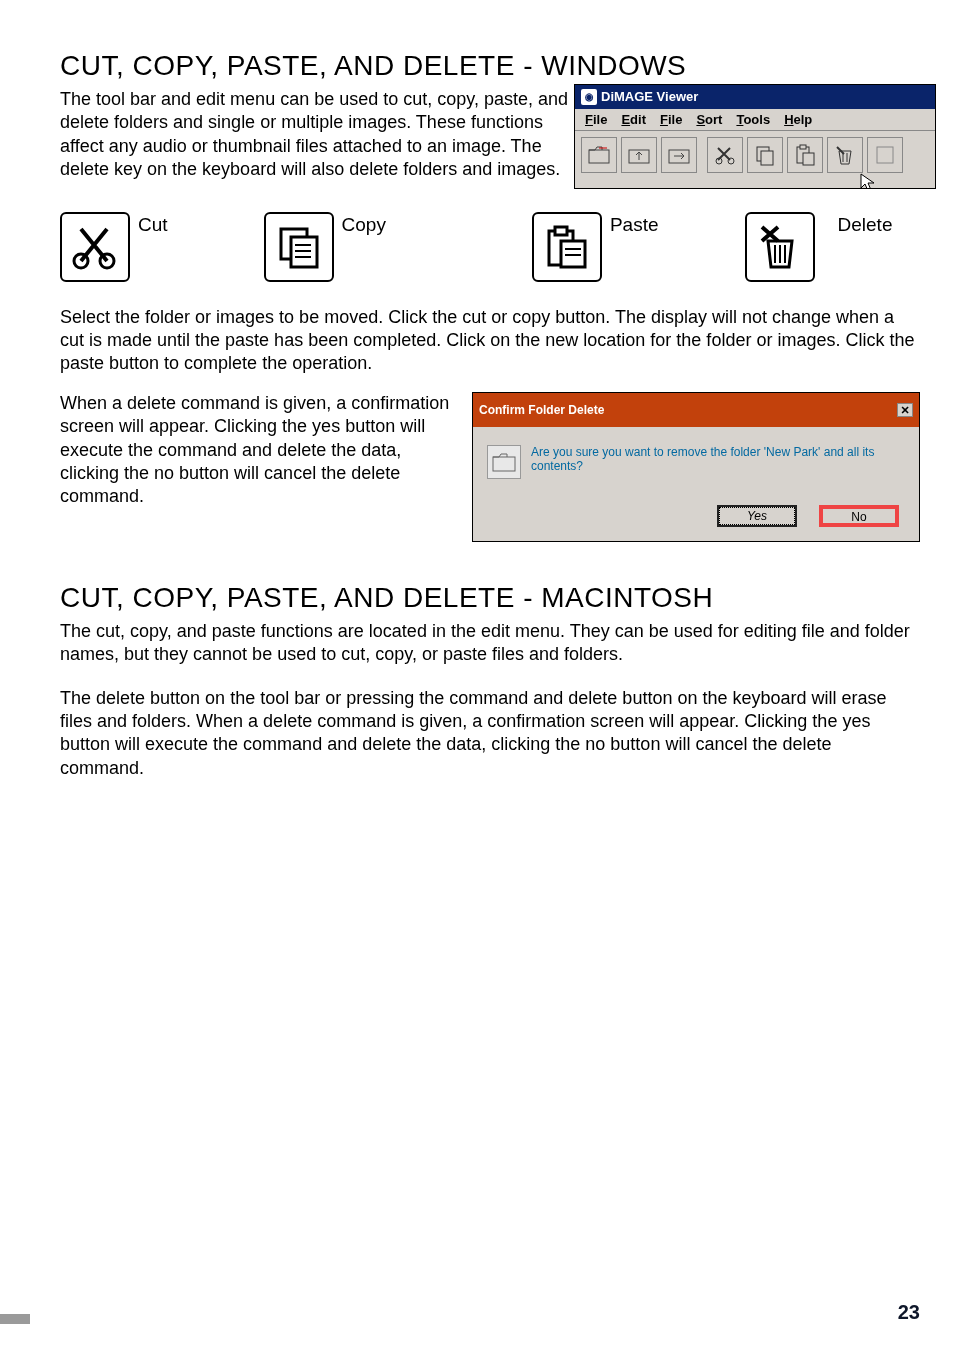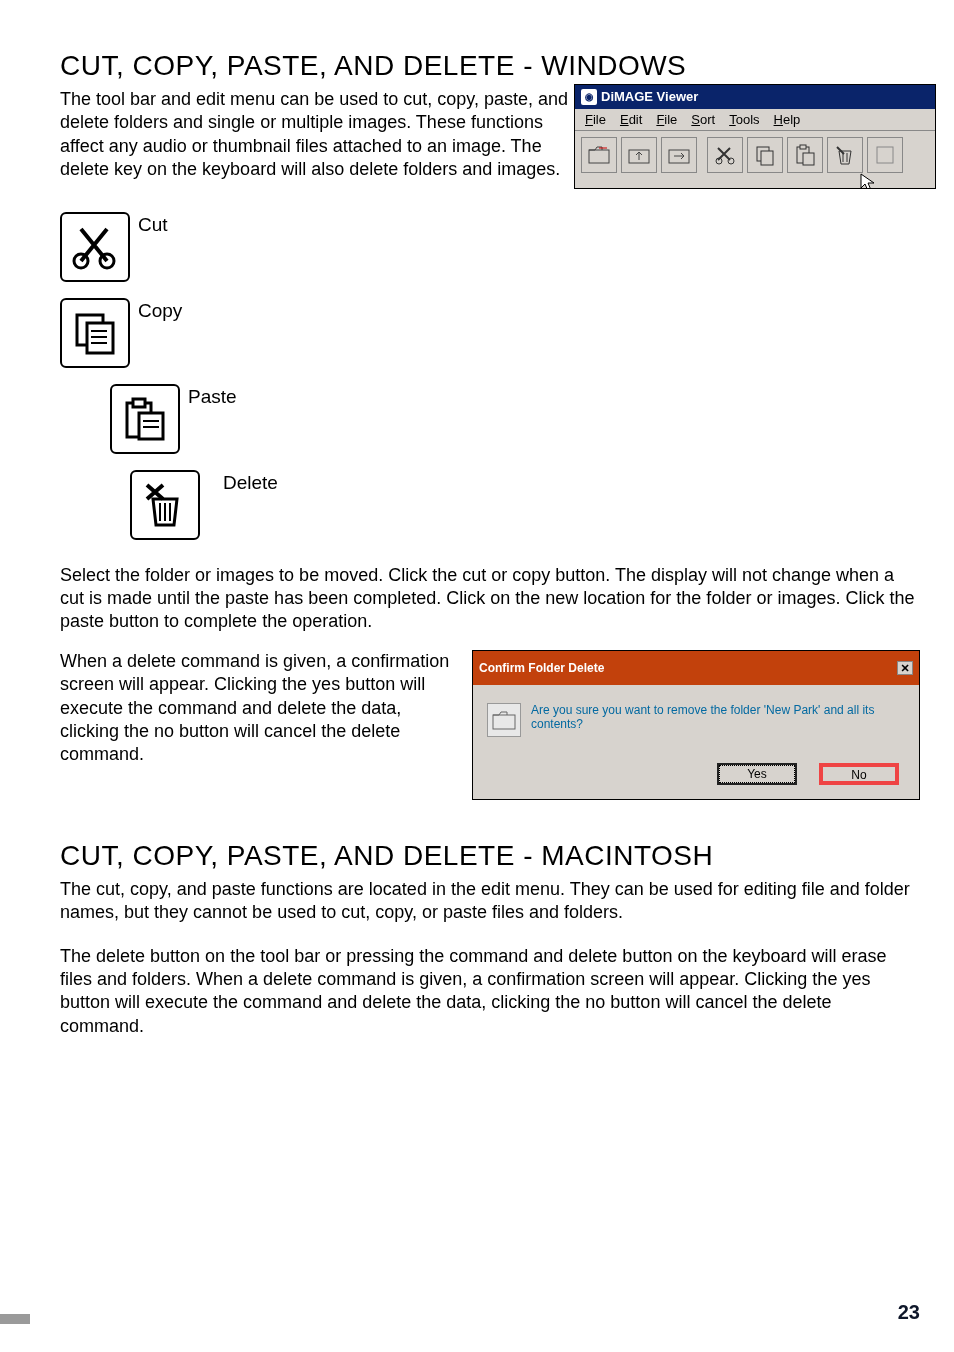--- a/index.html
+++ b/index.html
@@ -42,40 +42,40 @@
   }
   .app-titlebar .logo {
     width:16px; height:16px; background:#fff; border-radius:2px;
     display:inline-flex; align-items:center; justify-content:center;
     font-size:10px; color:#0a246a;
   }
   .app-menubar {
     height:22px; display:flex; gap:14px; padding:0 10px;
     align-items:center; color:#000;
     border-bottom:1px solid #888;
+    font-weight:bold;
   }
   .app-menubar span { text-decoration:underline; text-decoration-color:transparent; }
   .app-menubar span::first-letter { text-decoration:underline; }
   .app-toolbar {
     height:56px; padding:6px 6px;
     display:flex; gap:4px; align-items:flex-start;
   }
   .tb-btn {
     width:36px; height:36px;
     border:1px solid #888;
     background:#d7d3ce;
     display:flex; align-items:center; justify-content:center;
   }
   .tb-sep { width:2px; }
 
   
   .icon-row {
     display:flex; align-items:flex-start; gap:16px;
     margin:16px 0 24px 0;
-    flex-direction:column;
   }
   .icon-pair { display:flex; align-items:flex-start; gap:8px; margin-right:80px; }
   .icon-pair:last-child { margin-right:0; }
   .icon-box {
     width:70px; height:70px;
     border:2px solid #000; border-radius:6px;
     display:flex; align-items:center; justify-content:center;
     background:#fff;
   }
   .icon-label { font-size:19px; padding-top:2px; }
@@ -111,21 +111,21 @@
   }
   .dialog-buttons {
     position:absolute; bottom:14px; right:20px;
     display:flex; gap:22px;
   }
   .dialog-buttons button {
     width:80px; height:22px;
     border:4px solid #ef4444; background:#d7d3ce;
     font-size:12px;
   }
-  .dialog-buttons button.yes { outline:1px dotted #000; outline-offset:-3px; border:2px solid #222; }
+  .dialog-buttons button.yes { outline:1px dotted #000; outline-offset:-3px; border:2px solid #222;font-style:italic; }
 
   
   .footer {
     position:absolute; bottom:28px; left:0; right:34px;
     display:flex; align-items:flex-end;
   }
   .footer-bar { height:10px; width:30px; background:#9a9a9a; }
   .pagenum { margin-left:auto; font-weight:700; font-size:20px; color:#0f172a; }
 
   

